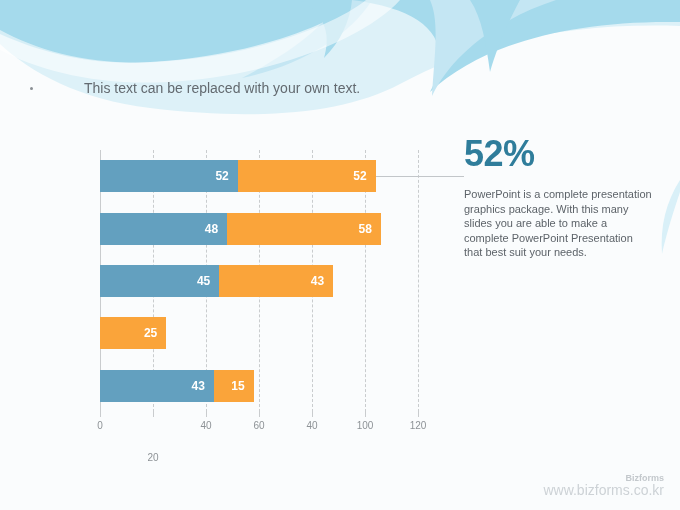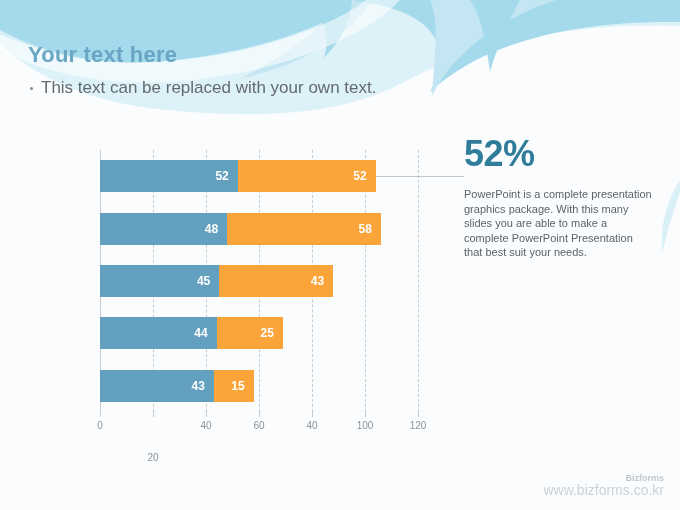--- a/index.html
+++ b/index.html
@@ -57,23 +57,24 @@
   }
   .bullet-dot {
     width: 3px;
     height: 3px;
     background: #8a8f94;
     border-radius: 50%;
     margin-top: 6px;
     flex: none;
   }
   .bullet-text {
-    font-size: 17px;
+    font-size: 14px;
     color: #636a70;
     line-height: 14px;
+    margin-left: 43px;
   }
 
   
   .chart {
     position: absolute;
     left: 0;
     top: 140px;
     width: 440px;
     height: 290px;
   }
@@ -194,21 +195,20 @@
     <path d="M352 0 L680 0 L680 22 C570 20 482 44 430 92 C456 42 430 10 352 0 Z" fill="#a5daec"></path>
     <path d="M430 0 L556 0 C500 18 452 54 432 96 C434 58 440 22 430 0 Z" fill="#c4e6f3"></path>
     <path d="M470 0 L520 0 C508 22 496 50 490 72 C486 44 482 18 470 0 Z" fill="#a5daec"></path>
     <path d="M0 30 C40 52 96 66 156 62 C258 56 336 24 366 0 L400 0 C370 34 280 76 168 82 C96 86 38 70 0 50 Z" fill="#ffffff" opacity="0.55"></path>
   </svg>
 
   <svg class="deco-right" viewBox="0 0 60 120" preserveAspectRatio="none">
     <path d="M60 10 C46 32 40 56 42 84 C48 58 56 34 60 22 Z" fill="#d9f0f8"></path>
   </svg>
 
-  <div class="title">Your text here</div>
 
   <div class="bullet-row">
     <span class="bullet-dot"></span>
     <span class="bullet-text">This text can be replaced with your own text.</span>
   </div>
 
   <div class="chart">
     <div class="axis-line"></div>
     <div class="plot" id="plot">
         <div class="tick-mark" style="left: 0px;"></div>
@@ -249,23 +249,20 @@
         </div>
         <div class="bar-row" style="top: 115px;">
           <div class="seg" style="width: 119.25px; background: rgb(99, 160, 191);">
             <span>45</span>
           </div>
           <div class="seg" style="width: 113.95px; background: rgb(250, 164, 58);">
             <span>43</span>
           </div>
         </div>
         <div class="bar-row" style="top: 167.4px;">
-          <div class="seg" style="width: 116.6px; background: rgb(99, 160, 191);">
-            <span>44</span>
-          </div>
           <div class="seg" style="width: 66.25px; background: rgb(250, 164, 58);">
             <span>25</span>
           </div>
         </div>
         <div class="bar-row" style="top: 219.8px;">
           <div class="seg" style="width: 113.95px; background: rgb(99, 160, 191);">
             <span>43</span>
           </div>
           <div class="seg" style="width: 39.75px; background: rgb(250, 164, 58);">
             <span>15</span>

